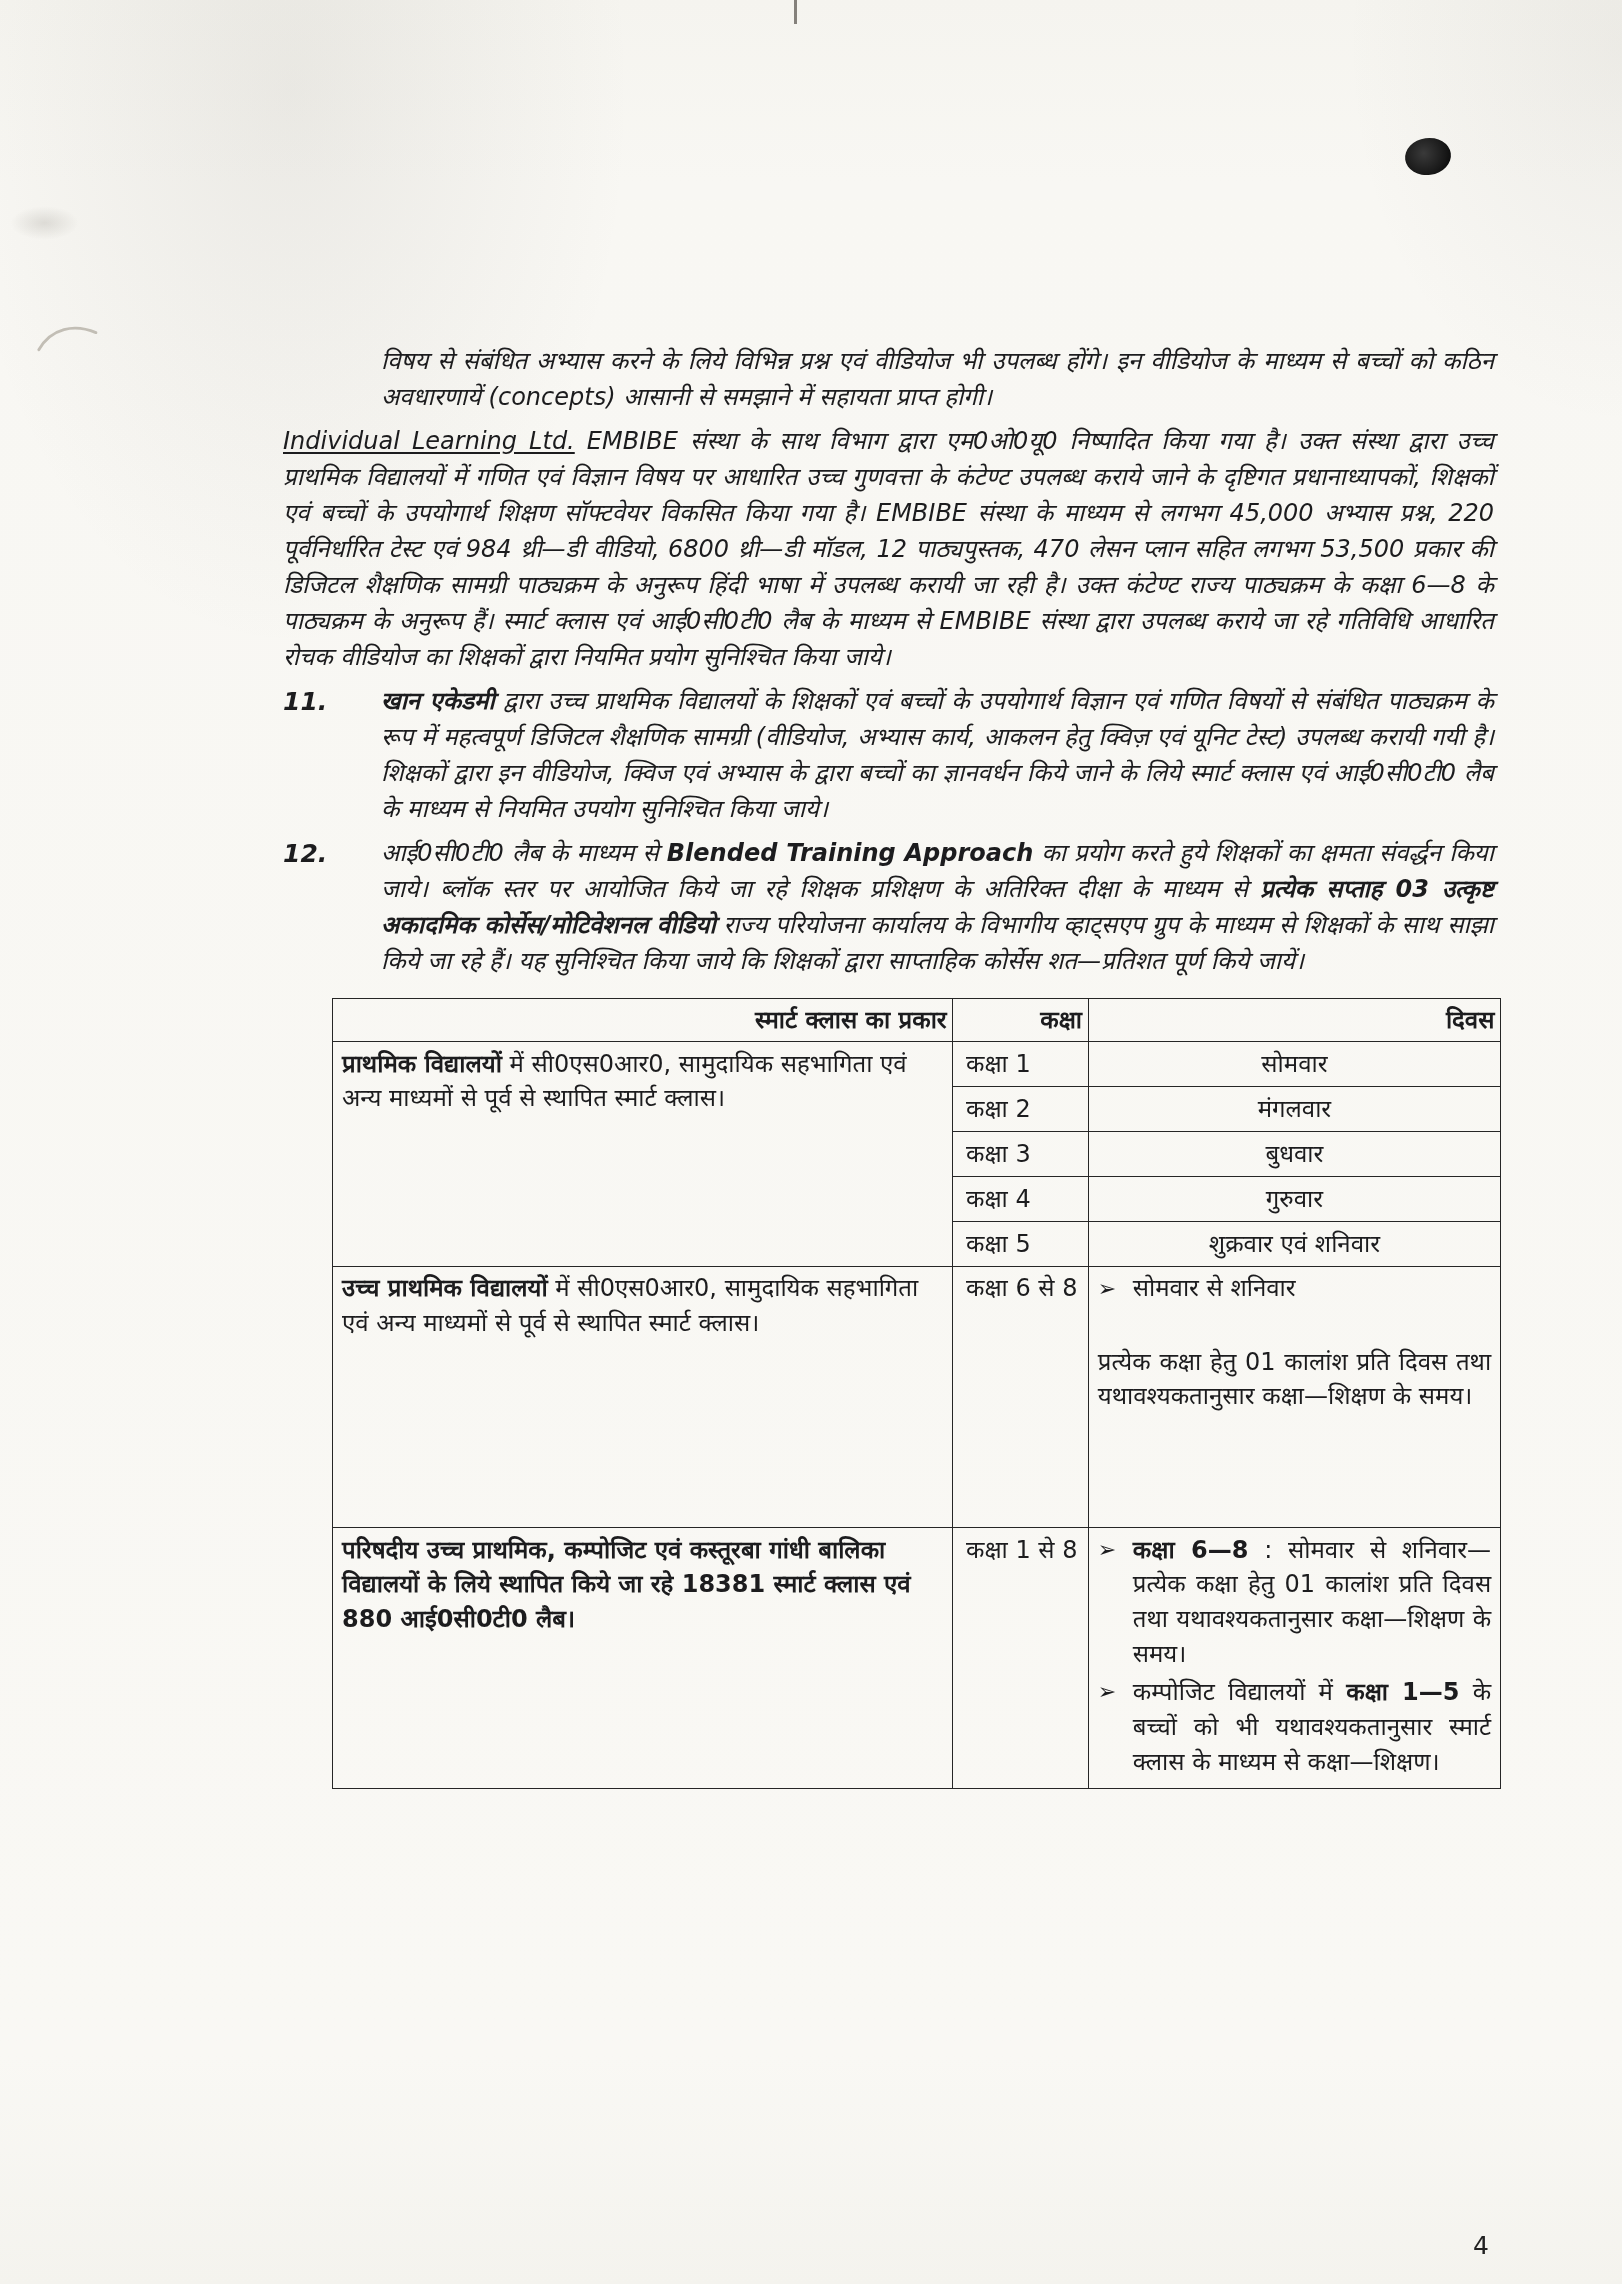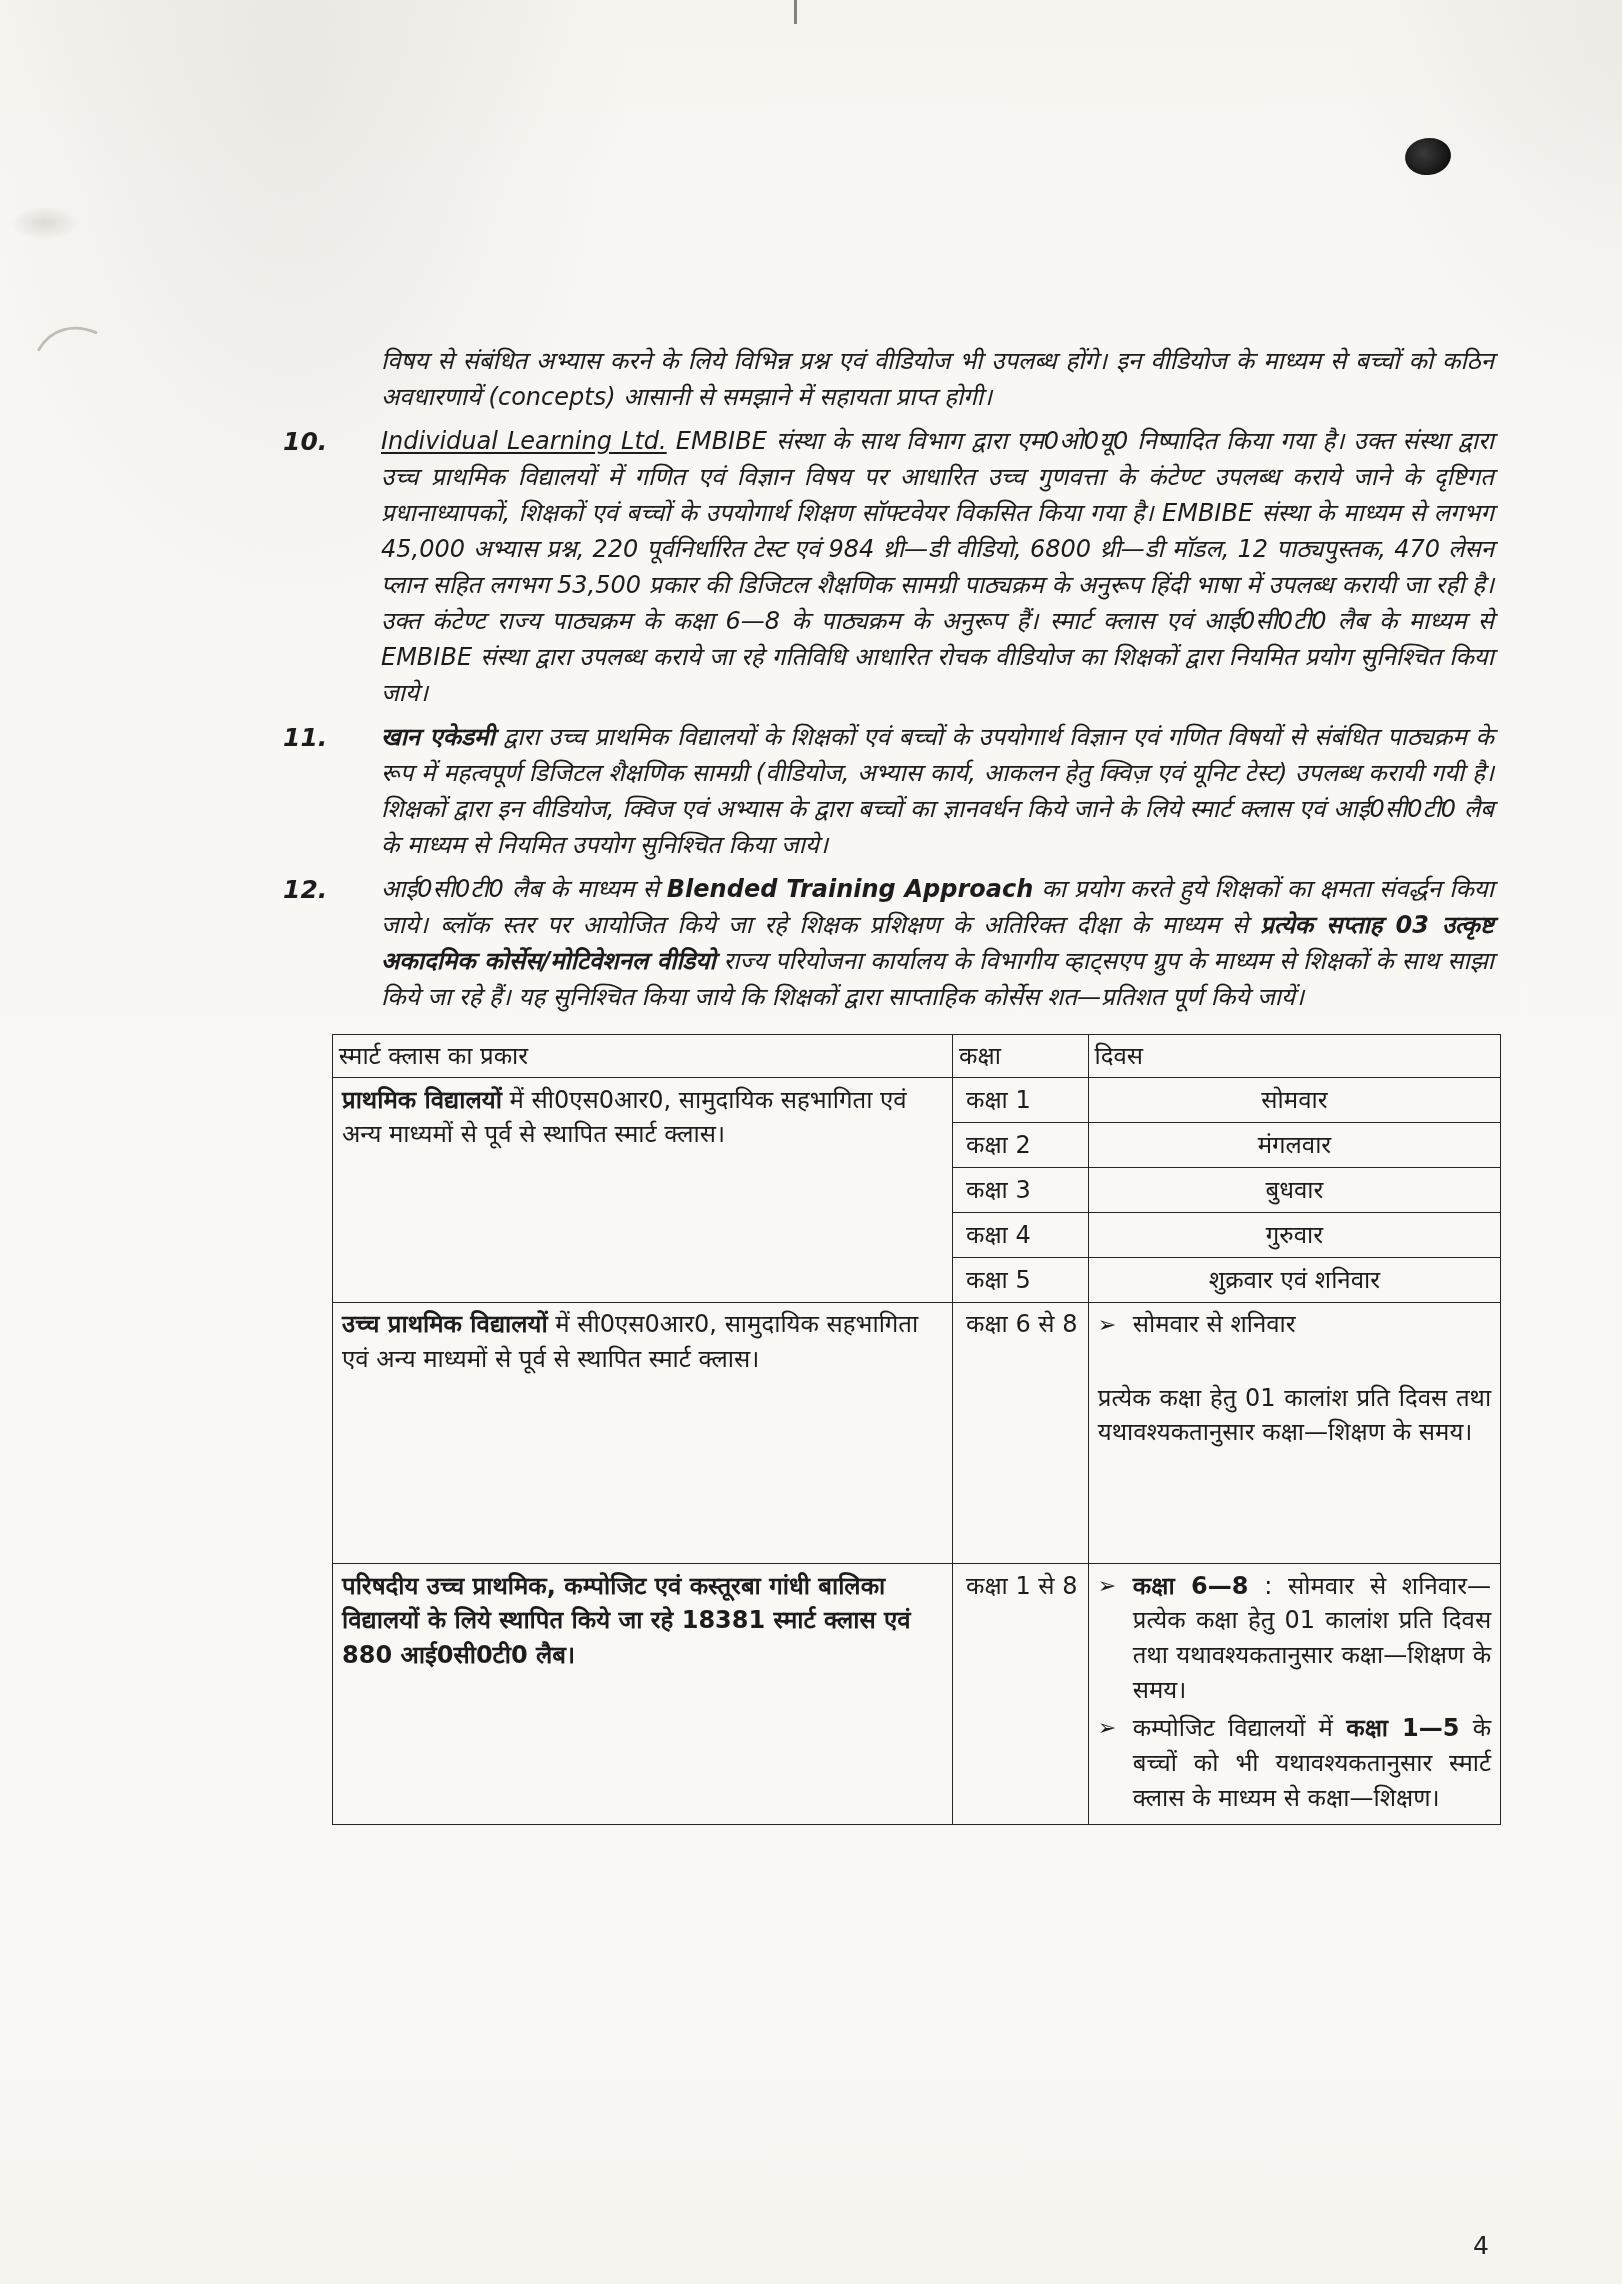--- a/index.html
+++ b/index.html
@@ -23,21 +23,21 @@
     background:radial-gradient(ellipse, rgba(110,105,95,.18), rgba(0,0,0,0) 70%);}
   .doc{position:absolute;left:283px;top:343px;width:1211px;font-size:24px;line-height:1.5;}
   .para{display:flex;margin-bottom:8px;font-style:italic;}
   .num{width:98px;flex-shrink:0;font-weight:bold;font-size:25px;}
   .pbody{flex:1;text-align:justify;}
   .b{font-weight:bold;}
   .ul{text-decoration:underline;text-underline-offset:3.4px;}
   .smart-table{border-collapse:collapse;margin-left:49px;margin-top:19.4px;width:1157px;
     font-size:24px;line-height:1.45;table-layout:fixed;}
   .smart-table th,.smart-table td{border:1.7px solid #262626;padding:4.6px 9px;vertical-align:top;}
-  .smart-table th{font-weight:normal;text-align:left;padding:3.4px 5.7px;}
+  .smart-table th{font-weight:bold;text-align:right;padding:3.4px 5.7px;}
   .c1{width:608px;}
   .c2{width:123px;}
   .c3{width:400px;}
   td.classcell{text-align:left;padding-left:12.6px;}
   td.daycell{text-align:center;}
   .bullet{display:flex;margin-bottom:3.4px;}
   .bullet .mark{width:35px;flex-shrink:0;font-size:22px;padding-top:1.1px;}
   .bullet .txt{flex:1;text-align:justify;}
   .gap-line{height:35px;}
   .indented{text-align:justify;}
@@ -56,21 +56,20 @@
 </svg>
 
 <div class="doc">
 
   <div class="para">
     <div class="num"></div>
     <div class="pbody">विषय से संबंधित अभ्यास करने के लिये विभिन्न प्रश्न एवं वीडियोज भी उपलब्ध होंगे। इन वीडियोज के माध्यम से बच्चों को कठिन अवधारणायें (concepts) आसानी से समझाने में सहायता प्राप्त होगी।</div>
   </div>
 
   <div class="para">
-    <div class="num">10.</div>
     <div class="pbody"><span class="ul">Individual Learning Ltd.</span><span> EMBIBE संस्था के साथ विभाग द्वारा एम0ओ0यू0 निष्पादित किया गया है। उक्त संस्था द्वारा उच्च प्राथमिक विद्यालयों में गणित एवं विज्ञान विषय पर आधारित उच्च गुणवत्ता के कंटेण्ट उपलब्ध कराये जाने के दृष्टिगत प्रधानाध्यापकों, शिक्षकों एवं बच्चों के उपयोगार्थ शिक्षण सॉफ्टवेयर विकसित किया गया है। EMBIBE संस्था के माध्यम से लगभग 45,000 अभ्यास प्रश्न, 220 पूर्वनिर्धारित टेस्ट एवं 984 थ्री—डी वीडियो, 6800 थ्री—डी मॉडल, 12 पाठ्यपुस्तक, 470 लेसन प्लान सहित लगभग 53,500 प्रकार की डिजिटल शैक्षणिक सामग्री पाठ्यक्रम के अनुरूप हिंदी भाषा में उपलब्ध करायी जा रही है। उक्त कंटेण्ट राज्य पाठ्यक्रम के कक्षा 6—8 के पाठ्यक्रम के अनुरूप हैं। स्मार्ट क्लास एवं आई0सी0टी0 लैब के माध्यम से EMBIBE संस्था द्वारा उपलब्ध कराये जा रहे गतिविधि आधारित रोचक वीडियोज का शिक्षकों द्वारा नियमित प्रयोग सुनिश्चित किया जाये।</span></div>
   </div>
 
   <div class="para">
     <div class="num">11.</div>
     <div class="pbody"><span class="b">खान एकेडमी</span><span> द्वारा उच्च प्राथमिक विद्यालयों के शिक्षकों एवं बच्चों के उपयोगार्थ विज्ञान एवं गणित विषयों से संबंधित पाठ्यक्रम के रूप में महत्वपूर्ण डिजिटल शैक्षणिक सामग्री (वीडियोज, अभ्यास कार्य, आकलन हेतु क्विज़ एवं यूनिट टेस्ट) उपलब्ध करायी गयी है। शिक्षकों द्वारा इन वीडियोज, क्विज एवं अभ्यास के द्वारा बच्चों का ज्ञानवर्धन किये जाने के लिये स्मार्ट क्लास एवं आई0सी0टी0 लैब के माध्यम से नियमित उपयोग सुनिश्चित किया जाये।</span></div>
   </div>
 
   <div class="para">
     <div class="num">12.</div>

